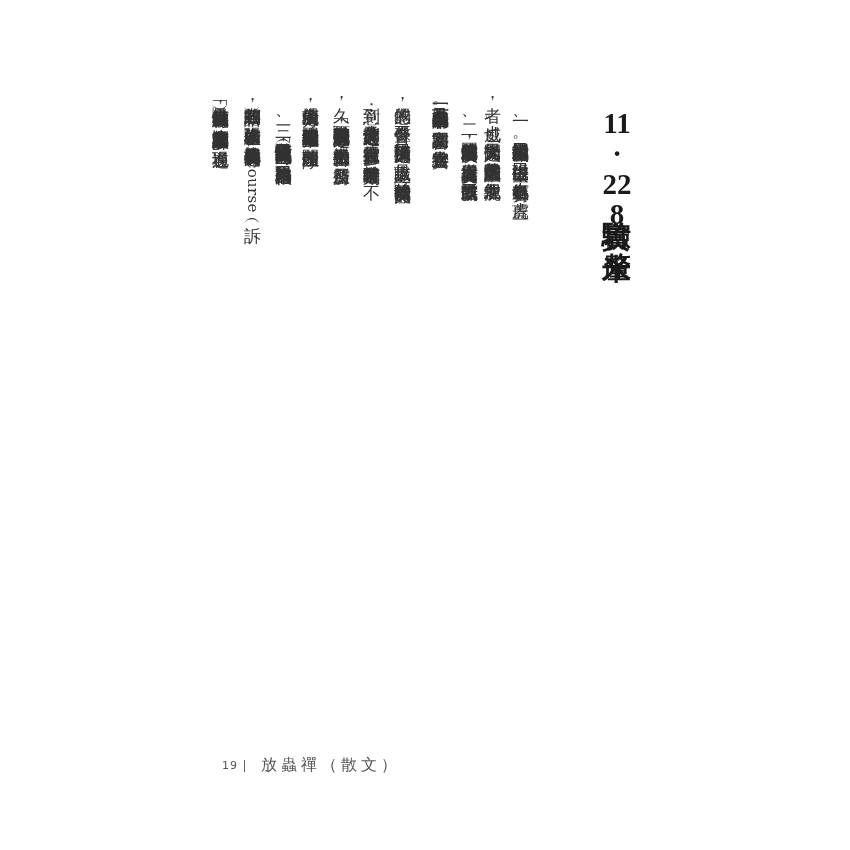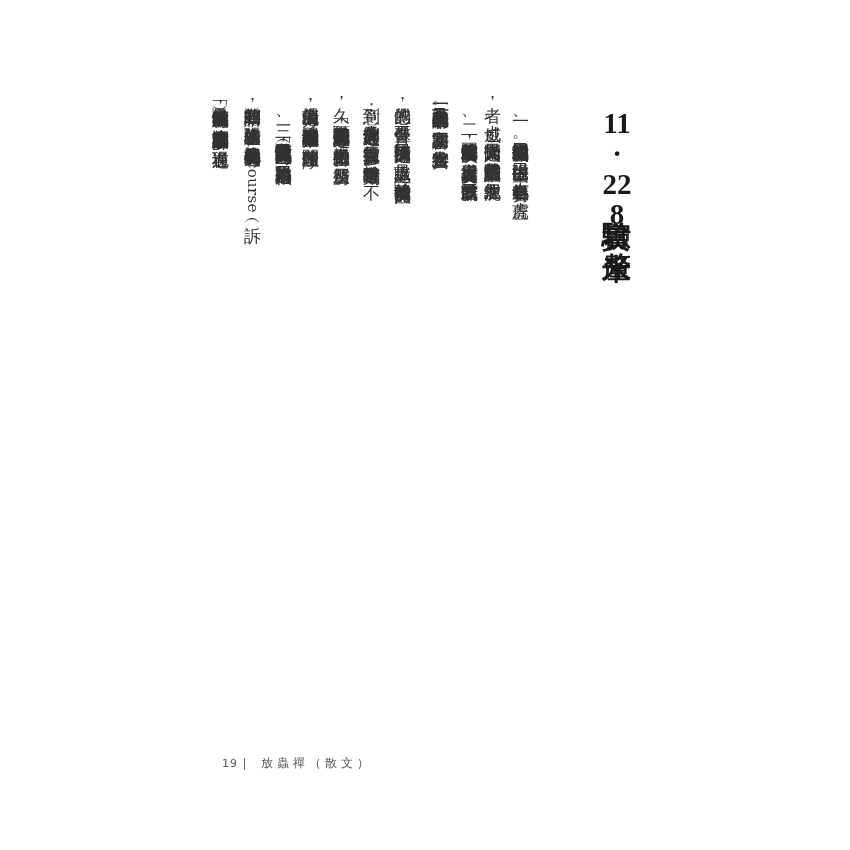--- a/index.html
+++ b/index.html
@@ -68,21 +68,21 @@
     }
     .footer .sep {
       display: inline-block;
       width: 1px;
       height: 12px;
       background: #666;
       margin-right: 10px;
     }
     .footer .book {
       letter-spacing: 4px;
-      font-size: 12px;
+      font-size: 16px;
     }
   </style>
 </head>
 <body>
 
 <div class="page">
 
   <div class="title">
     <span class="num">11</span><span>·</span><span class="num">22</span><span>實驗</span><span>8</span><span>釐米</span>
   </div>

